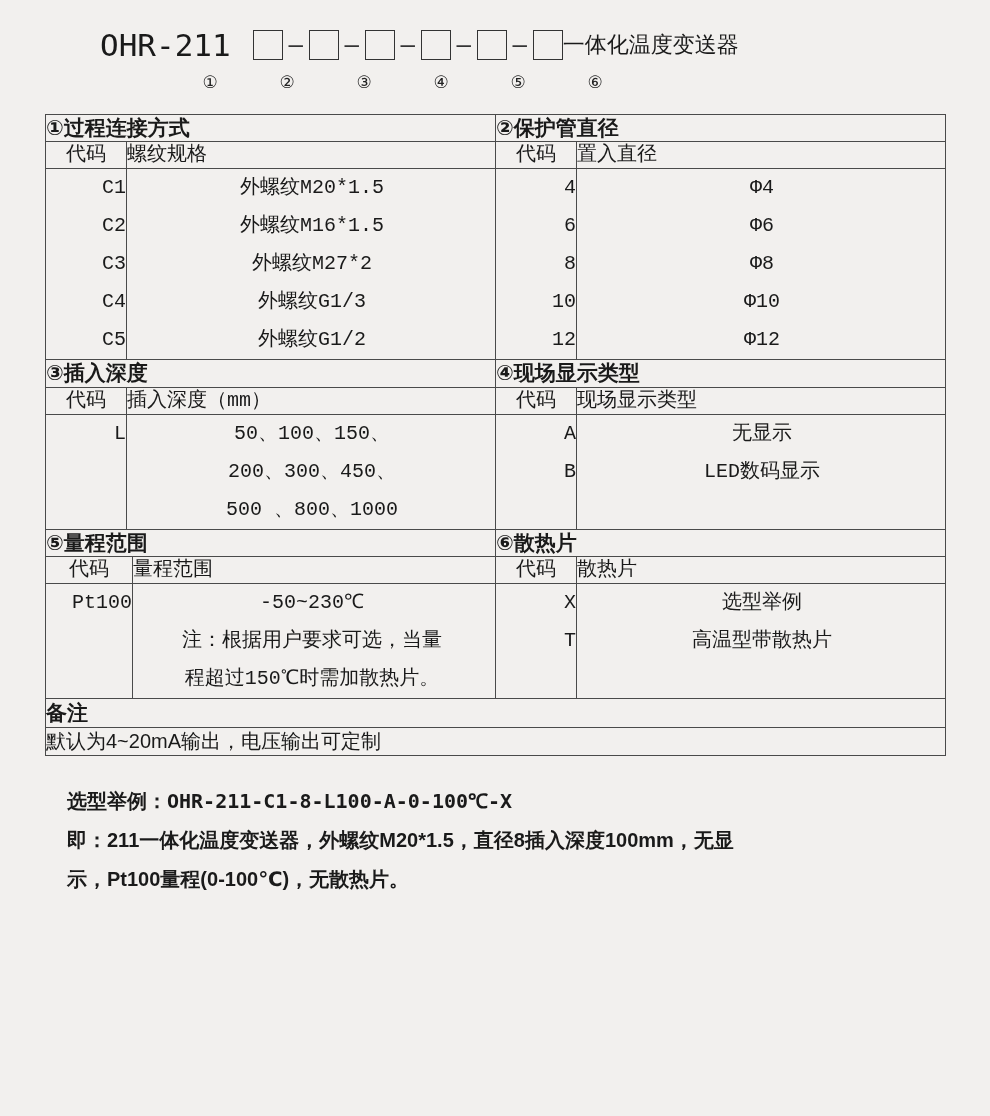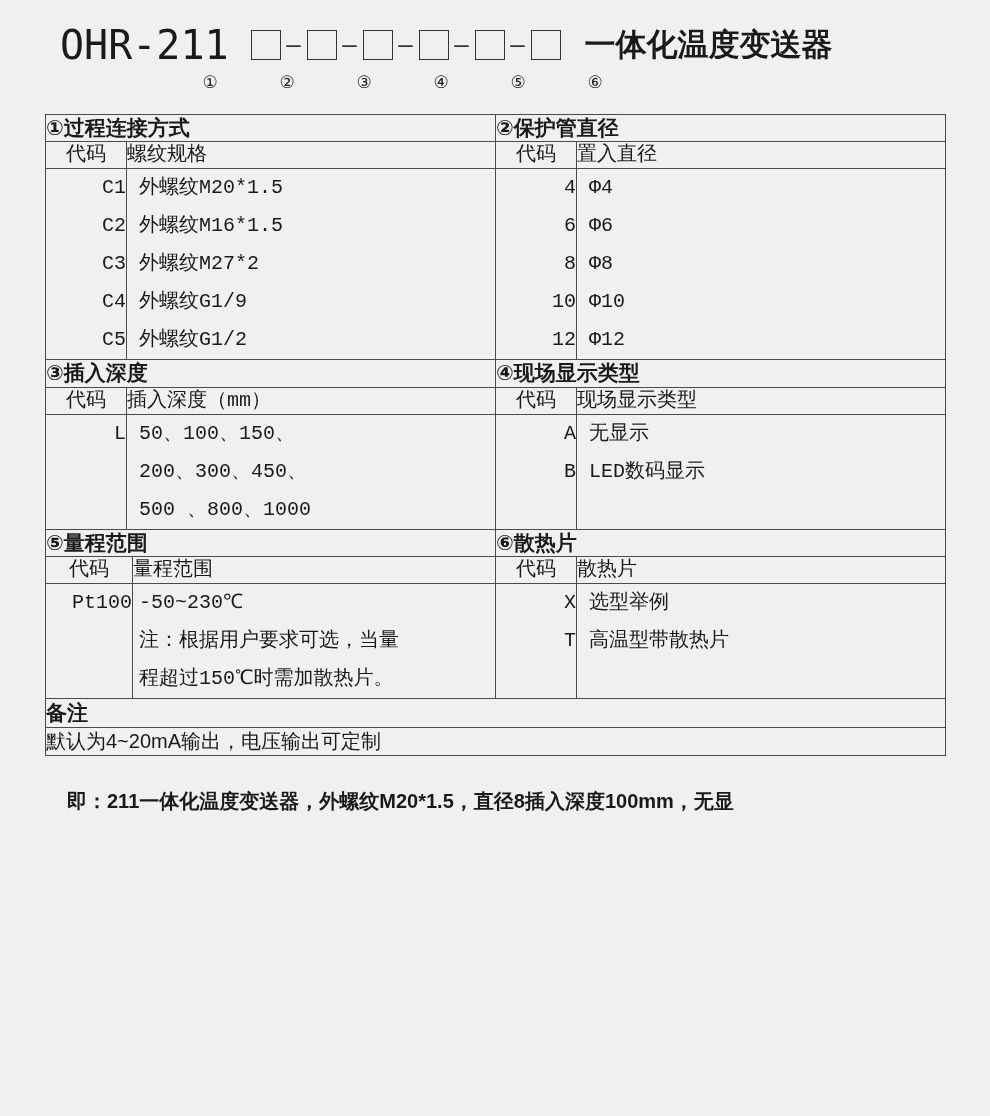--- a/index.html
+++ b/index.html
@@ -24,24 +24,25 @@
   }
 
   
   .model-row {
     display: flex;
     align-items: center;
     padding: 18px 0 0 60px;
     height: 54px;
   }
   .model-name {
-    font-size: 40px;
+    font-size: 31px;
     letter-spacing: 1px;
     font-family: "DejaVu Sans Mono", monospace;
     white-space: nowrap;
+    margin-left: 40px;
   }
   .boxes {
     display: flex;
     align-items: center;
     margin-left: 22px;
   }
   .code-box {
     width: 28px;
     height: 28px;
     border: 1.5px solid #333;
@@ -49,24 +50,22 @@
     display: inline-block;
   }
   .dash {
     width: 26px;
     text-align: center;
     font-size: 24px;
     color: #333;
     font-family: "DejaVu Sans Mono", monospace;
   }
   .model-tail {
-    font-size: 31px;
-    margin-left: 24px;
+    font-size: 22px;
     white-space: nowrap;
-    font-weight: bold;
   }
   .circ-row {
     display: flex;
     padding-left: 196px;
     height: 34px;
     align-items: flex-start;
   }
   .circ-row span {
     width: 28px;
     text-align: center;
@@ -96,20 +95,21 @@
   }
   .col-head {
     font-size: 20px;
     padding: 7px 10px 7px 12px;
     line-height: 1.3;
   }
   .cell {
     font-size: 20px;
     padding: 4px 10px 4px 12px;
     line-height: 1.45;
+    text-align: center;
   }
   .cell.center {
     text-align: right;
     padding-left: 0;
     padding-right: 0;
   }
   .inner {
     width: 100%;
     border-collapse: collapse;
     table-layout: fixed;
@@ -245,21 +245,21 @@
                 <div class="row-line cell center">C1</div>
                 <div class="row-line cell center">C2</div>
                 <div class="row-line cell center">C3</div>
                 <div class="row-line cell center">C4</div>
                 <div class="row-line cell center">C5</div>
               </td>
               <td style="vertical-align:top">
                 <div class="row-line cell">外螺纹M20*1.5</div>
                 <div class="row-line cell">外螺纹M16*1.5</div>
                 <div class="row-line cell">外螺纹M27*2</div>
-                <div class="row-line cell">外螺纹G1/9</div>
+                <div class="row-line cell">外螺纹G1/3</div>
                 <div class="row-line cell">外螺纹G1/2</div>
               </td>
             </tr>
           </tbody>
             </table>
         </td>
         <td style="padding:0">
           <table class="inner">
             <tbody>
                 <tr>
@@ -418,16 +418,20 @@
       </tr>
 
       <tr>
         <td colspan="2" class="remark-body">默认为4~20mA输出，电压输出可定制</td>
       </tr>
 
     </tbody>
   </table>
 
   <div class="footer">
+    <div class="line ex">
+      <span>选型举例：</span><span class="mono">OHR-211-C1-8-L100-A-0-100℃-X</span>
+    </div>
     <div class="line strong">即：211一体化温度变送器，外螺纹M20*1.5，直径8插入深度100mm，无显</div>
+    <div class="line strong">示，Pt100量程(0-100℃)，无散热片。</div>
   </div>
 
 </div>
 
 </body></html>

